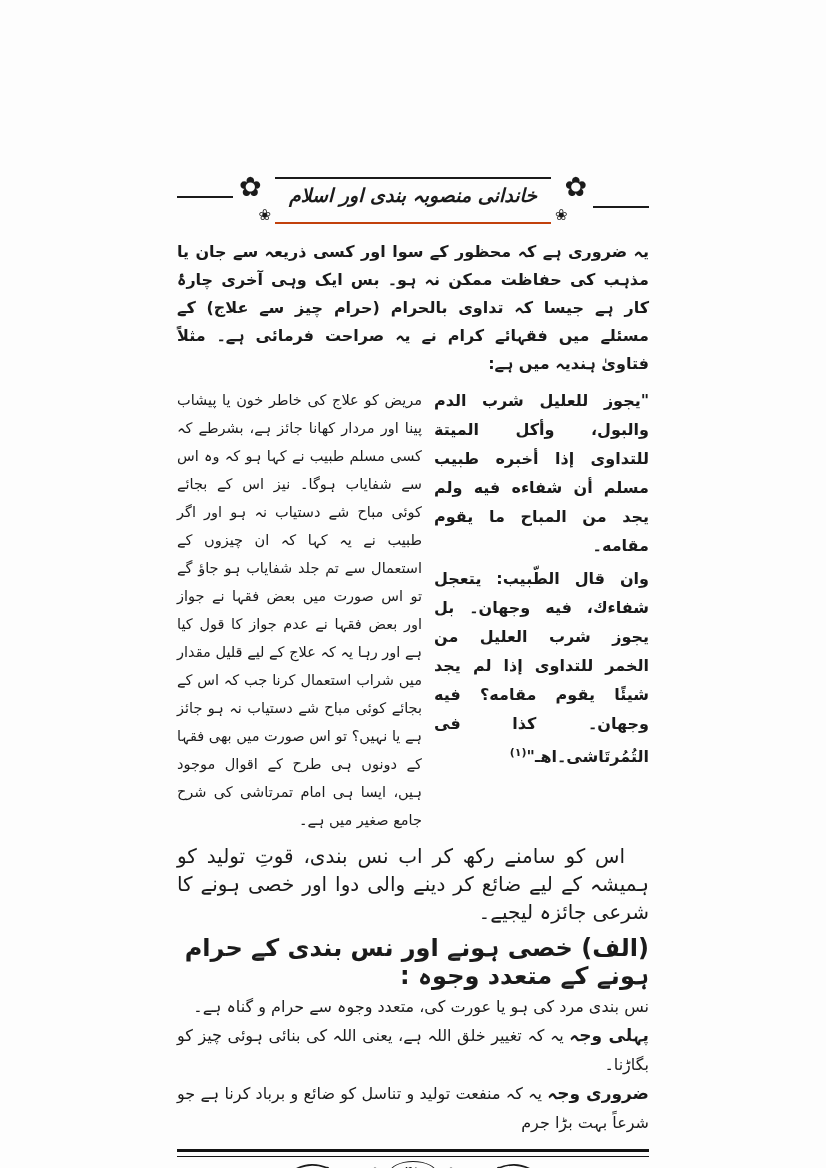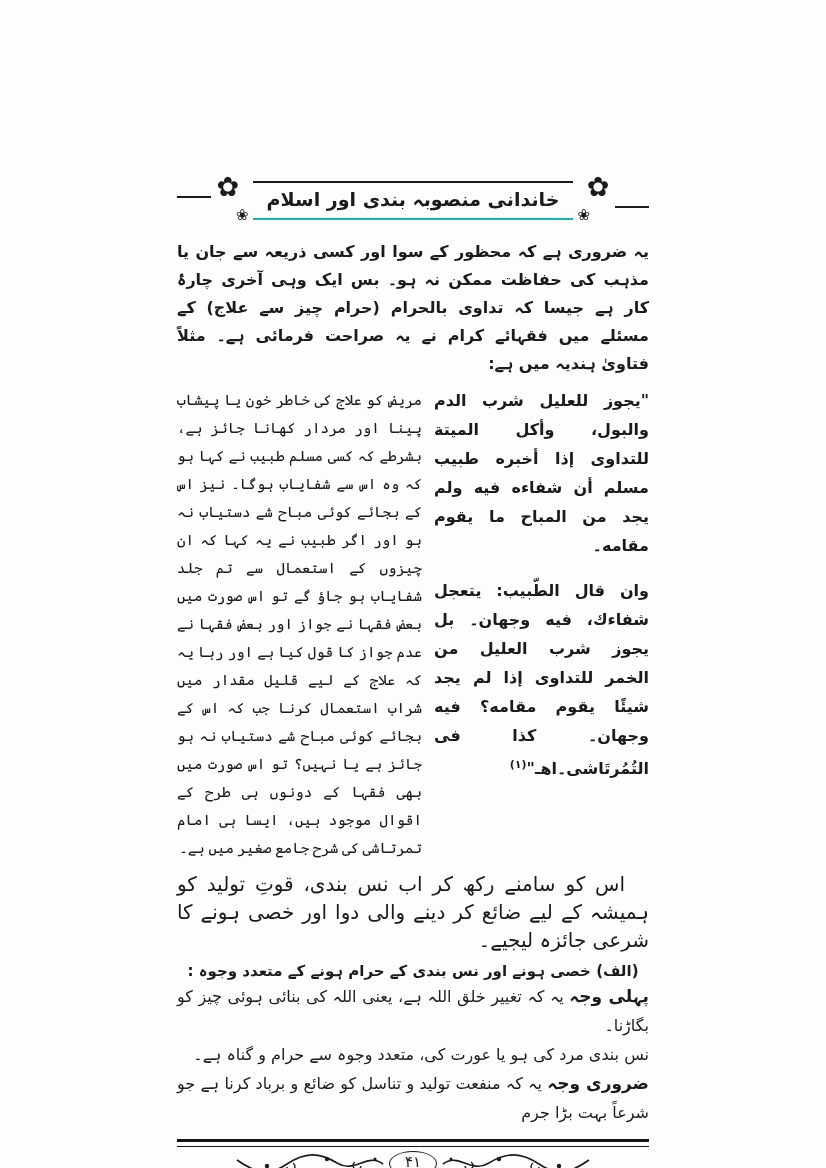--- a/index.html
+++ b/index.html
@@ -27,23 +27,24 @@
   .h-rule { flex: 1; height: 2px; background: #1b1b1b; }
   .h-rule.left  { margin-top: 14px; }
   .h-rule.right { margin-top: -6px; }
   .ornament-cluster { position: relative; width: 34px; height: 46px; }
   .ornament-cluster .big   { position: absolute; top: -4px; right: 2px; font-size: 27px; line-height: 1; }
   .ornament-cluster .small { position: absolute; bottom: 0; left: 0; font-size: 15px; line-height: 1; }
   .ornament-cluster.mirror .big   { right: auto; left: 2px; }
   .ornament-cluster.mirror .small { left: auto; right: 0; }
   .title-box {
     border-top: 2px solid #1b1b1b;
-    border-bottom: 2px solid #14b8a6;
-    padding: 5px 14px 8px;
+    border-bottom: 2px solid #c2410c;
+    padding: 5px 14px 16px;
     white-space: nowrap;
+    font-style: italic;
   }
   .title-box h1 {
     margin: 0;
     font-size: 19px;
     font-weight: 700;
     letter-spacing: 0.5px;
   }
 
   
   p { margin: 0; }
@@ -63,42 +64,41 @@
   }
   .col-arabic {
     width: 215px;
     font-weight: 700;
     font-size: 16px;
     line-height: 29px;
     text-align: justify;
     text-justify: inter-word;
     word-spacing: 3px;
   }
-  .col-arabic p + p { margin-top: 16px; }
+  .col-arabic p + p { margin-top: 4px; }
   .col-arabic sup { font-size: 11px; }
   .col-urdu {
     width: 245px;
     font-size: 14.5px;
     line-height: 28px;
     text-align: justify;
     text-justify: inter-word;
-    font-family: Liberation Serif, serif;
   }
   .closing {
     margin-top: 8px;
     font-size: 20px;
     line-height: 28px;
     text-align: justify;
     text-indent: 24px;
   }
   .section-heading {
     margin: 8px 0 2px;
-    font-size: 15px;
+    font-size: 24px;
     font-weight: 700;
-    text-align: center;
+    text-align: right;
   }
   .reason-line {
     font-size: 16px;
     line-height: 29px;
     text-align: justify;
   }
   .reason-line b { font-size: 17px; }
 
   
   .page-footer { margin-top: 12px; }
@@ -157,23 +157,23 @@
       </div>
       <div class="col-urdu">
         <p>مریض کو علاج کی خاطر خون یا پیشاب پینا اور مردار کھانا جائز ہے، بشرطے کہ کسی مسلم طبیب نے کہا ہو کہ وہ اس سے شفایاب ہوگا۔ نیز اس کے بجائے کوئی مباح شے دستیاب نہ ہو اور اگر طبیب نے یہ کہا کہ ان چیزوں کے استعمال سے تم جلد شفایاب ہو جاؤ گے تو اس صورت میں بعض فقہا نے جواز اور بعض فقہا نے عدم جواز کا قول کیا ہے اور رہا یہ کہ علاج کے لیے قلیل مقدار میں شراب استعمال کرنا جب کہ اس کے بجائے کوئی مباح شے دستیاب نہ ہو جائز ہے یا نہیں؟ تو اس صورت میں بھی فقہا کے دونوں ہی طرح کے اقوال موجود ہیں، ایسا ہی امام تمرتاشی کی شرح جامع صغیر میں ہے۔</p>
       </div>
     </section>
 
     <p class="closing">اس کو سامنے رکھ کر اب نس بندی، قوتِ تولید کو ہمیشہ کے لیے ضائع کر دینے والی دوا اور خصی ہونے کا شرعی جائزہ لیجیے۔</p>
 
     <h2 class="section-heading">(الف) خصی ہونے اور نس بندی کے حرام ہونے کے متعدد وجوہ :</h2>
 
+    <p class="reason-line">نس بندی مرد کی ہو یا عورت کی، متعدد وجوہ سے حرام و گناہ ہے۔</p>
+
     <p class="reason-line"><b>پہلی وجہ</b> <span>یہ کہ تغییر خلق اللہ ہے، یعنی اللہ کی بنائی ہوئی چیز کو بگاڑنا۔</span></p>
-
-    <p class="reason-line">نس بندی مرد کی ہو یا عورت کی، متعدد وجوہ سے حرام و گناہ ہے۔</p>
 
     <p class="reason-line"><b>ضروری وجہ</b> <span>یہ کہ منفعت تولید و تناسل کو ضائع و برباد کرنا ہے جو شرعاً بہت بڑا جرم</span></p>
 
   </main>
 
   <footer class="page-footer">
     <div class="double-rule"></div>
     <div class="footer-ornament">
       <svg class="flourish" width="150" height="26" viewBox="0 0 150 26">
         <path d="M2 14 C 18 2, 30 24, 48 13 S 80 2, 98 14 S 128 24, 148 10" fill="none" stroke="#1b1b1b" stroke-width="1.6"></path>

